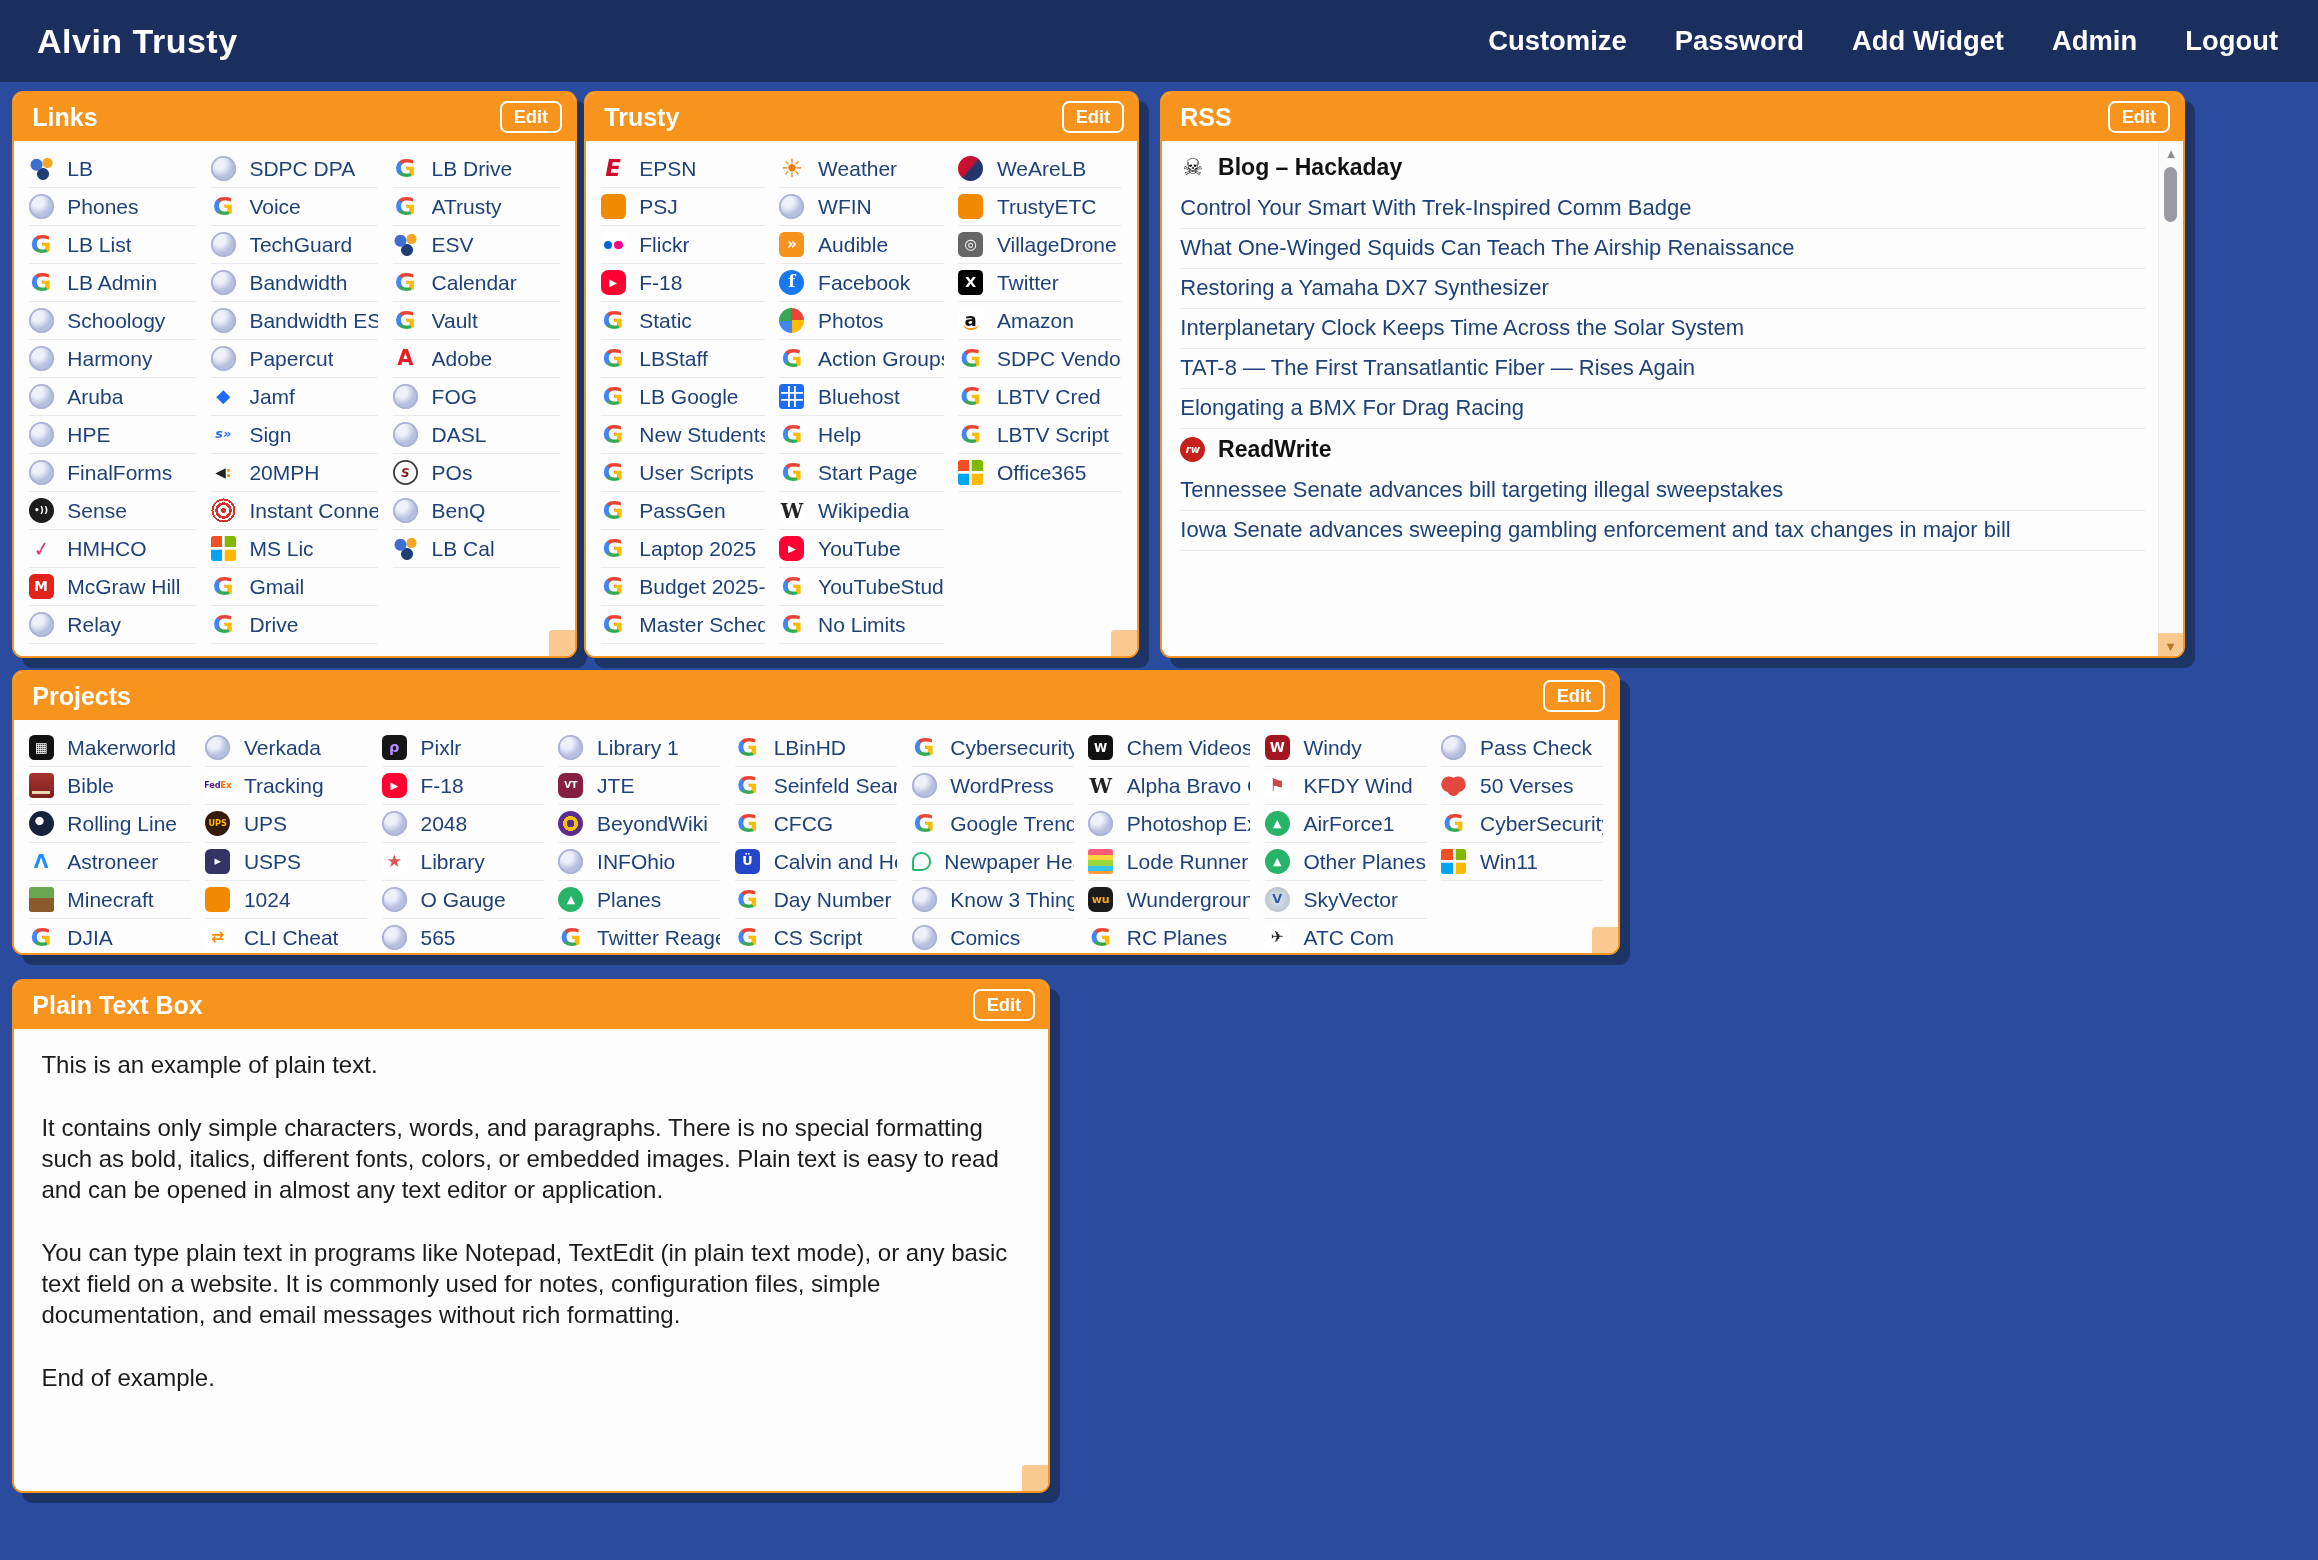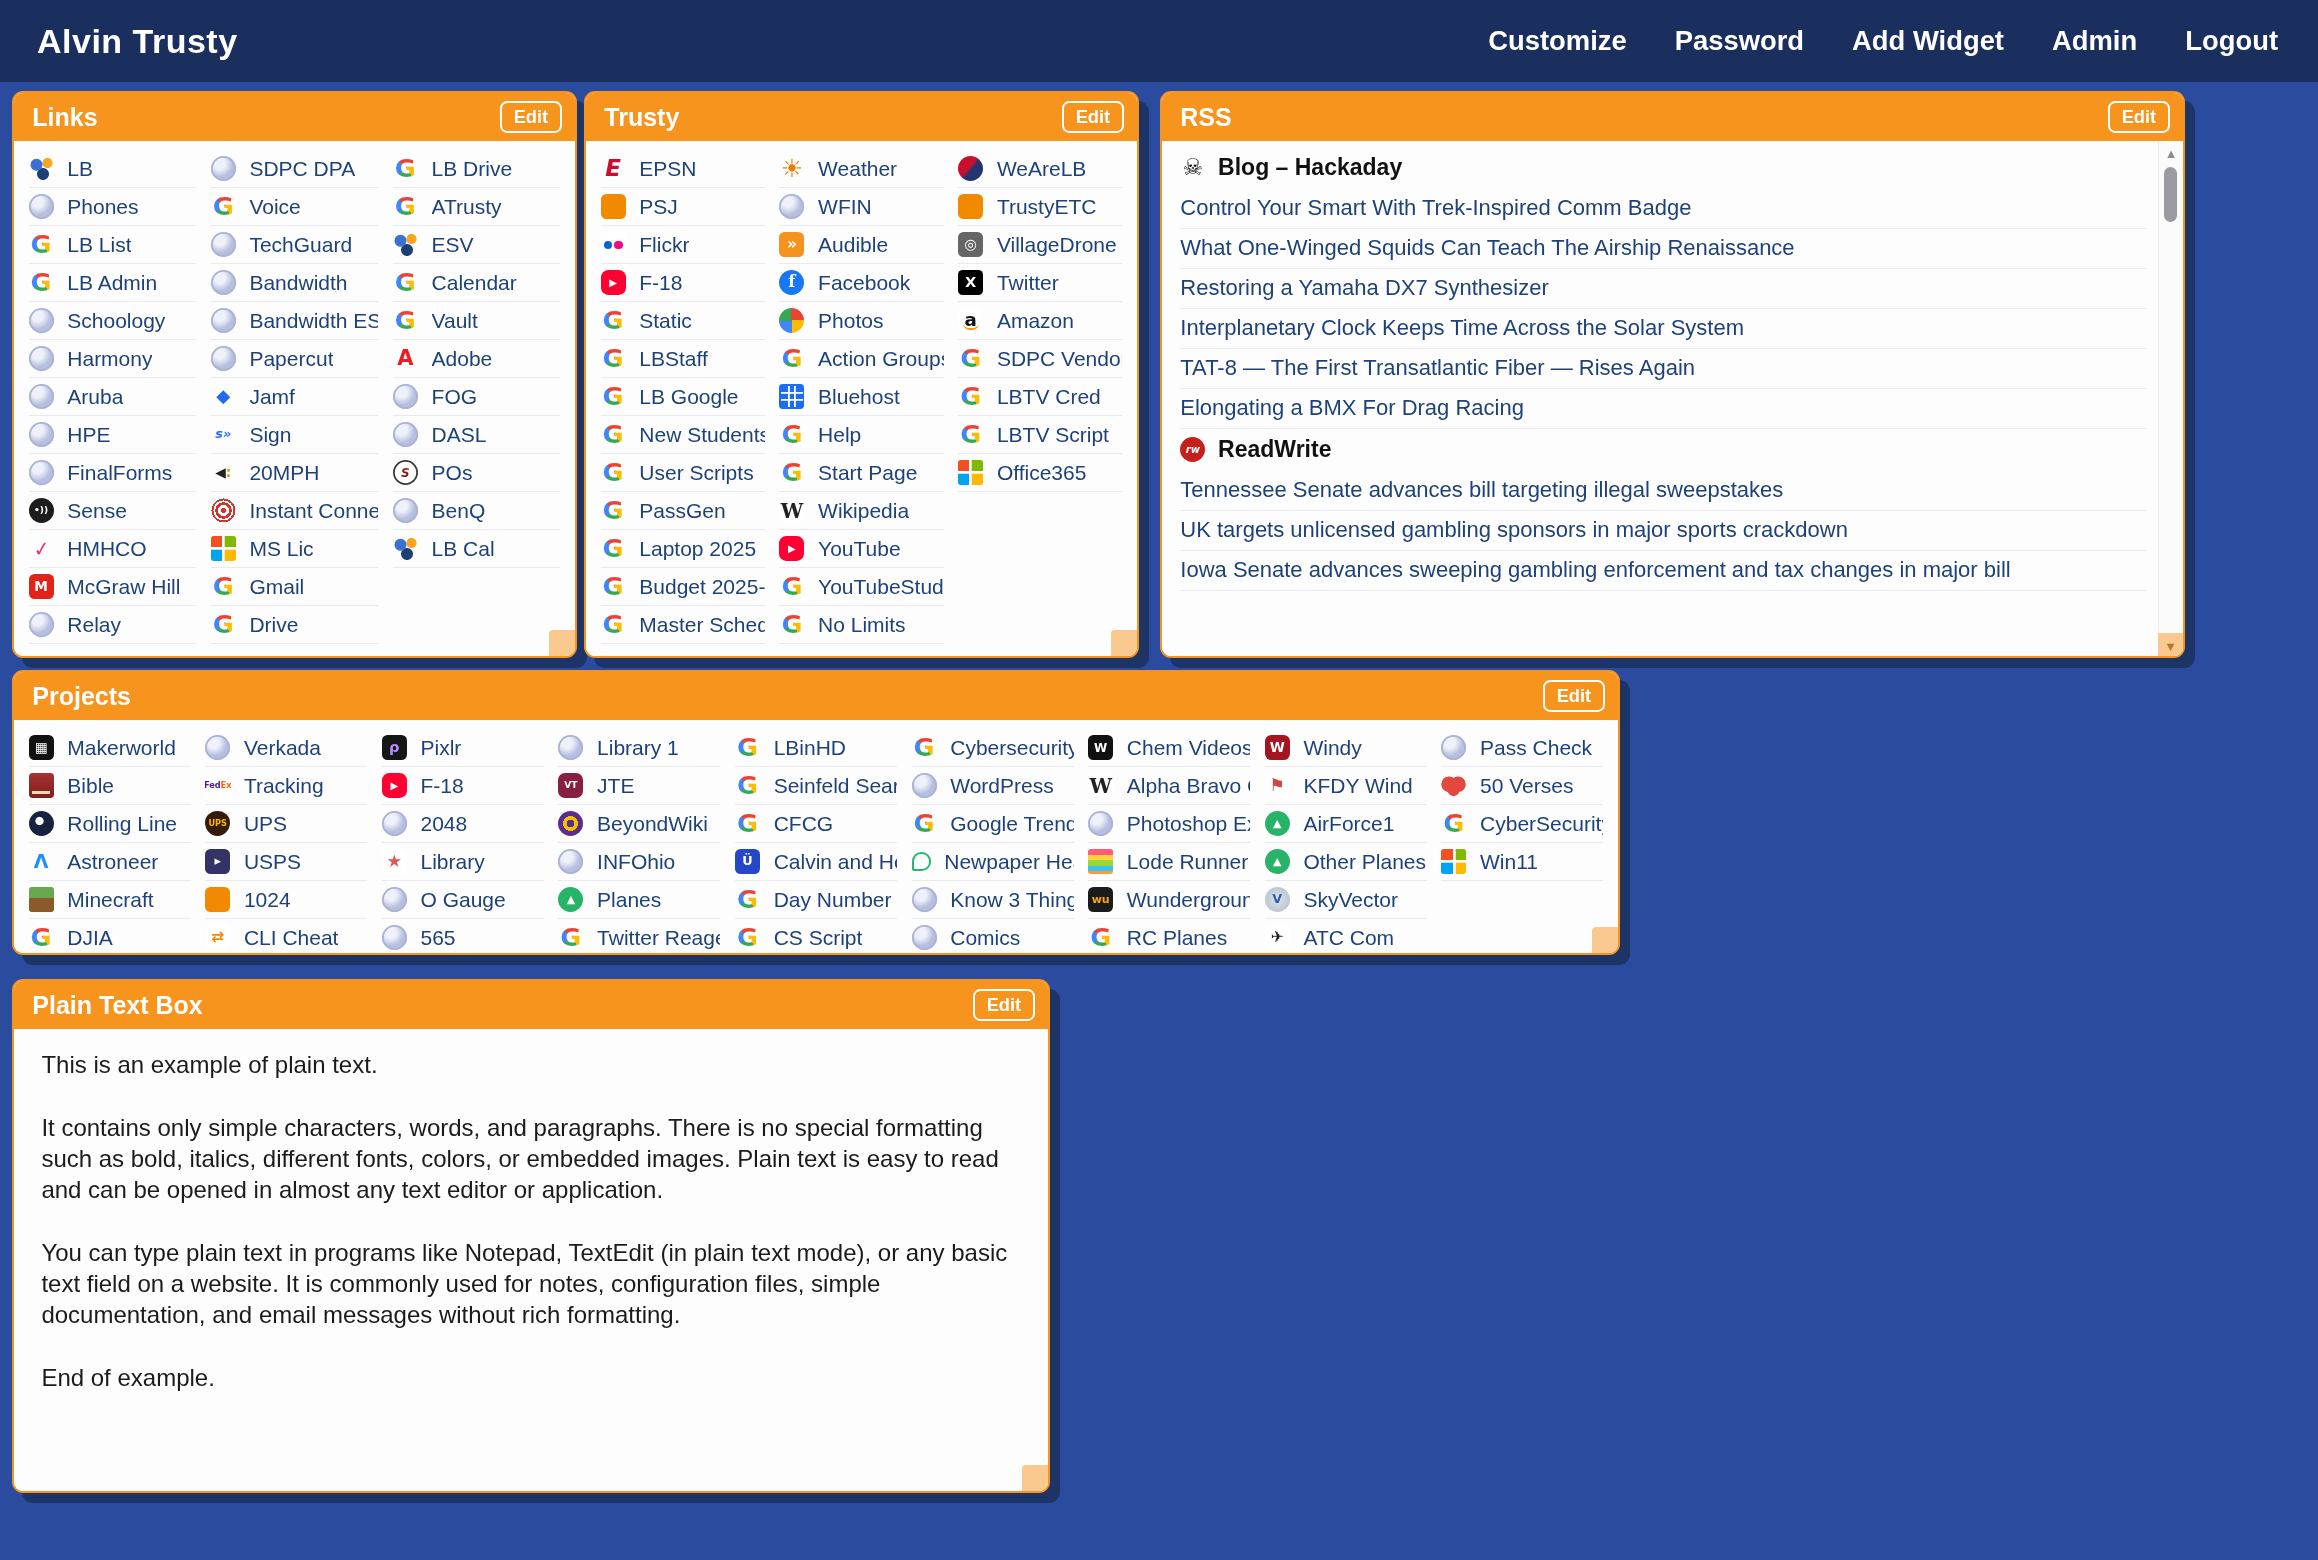--- a/index.html
+++ b/index.html
@@ -131,21 +131,21 @@
   .ic-cli{background:#fff;color:#f08c00;font-size:15.5px;}
   .ic-pixlr{background:#161616;color:#b38cff;font-size:14.6px;}
   .ic-vt{background:#861f41;color:#fff;font-size:9.1px;border-radius:7px;}
   .ic-beyondwiki{border-radius:50%;background:radial-gradient(circle,#5b2d8e 0 3.7px,#f2c200 3.7px 7.3px,#5b2d8e 7.3px);}
   .ic-green-peak{border-radius:50%;background:#27b368;color:#fff;font-size:11px;}
   .ic-rocket{color:#e05656;font-size:17.4px;background:#fff;}
   .ic-calvin{background:#2447c9;color:#fff;font-size:12.8px;}
   .ic-bubble{background:#fff;border:2.7px solid #21ba70;border-radius:9.1px 9.1px 9.1px 1.8px;width:19px;height:19px;flex-basis:19px;}
   .ic-chem{background:#111;color:#fff;font-size:12px;}
   .ic-stripes{background:linear-gradient(180deg,#ff5a7a 0 22%,#ffd23e 22% 44%,#9bd73c 44% 66%,#35c3f0 66% 88%,#ff9a3e 88%);border-radius:2.7px;}
-  .ic-wu{background:#1b1b1b;color:#f5a623;font-size:11px;}
+  .ic-wu{background:#1b1b1b;color:#f5a623;font-size:11px;border-radius:7px;}
   .ic-windy{background:#a31621;color:#fff;font-size:13.7px;border-radius:6.4px;}
   .ic-windsock{color:#d04545;font-size:17.4px;background:#fff;}
   .ic-skyvector{border-radius:50%;background:radial-gradient(#dfe5ec,#aeb9c6);color:#2a5db0;font-size:12.8px;}
   .ic-antenna{color:#222;font-size:15.5px;background:#fff;}
   .ic-brain{border-radius:50%;background:
       radial-gradient(circle at 32% 45%,#e2483d 0 7.3px,transparent 8.2px),
       radial-gradient(circle at 68% 45%,#e2483d 0 7.3px,transparent 8.2px),
       radial-gradient(circle at 50% 68%,#e2483d 0 5.5px,transparent 6.4px);}
 </style>
 </head>
@@ -504,21 +504,20 @@
         <div class="rss-row">What One-Winged Squids Can Teach The Airship Renaissance</div>
         <div class="rss-row">Restoring a Yamaha DX7 Synthesizer</div>
         <div class="rss-row">Interplanetary Clock Keeps Time Across the Solar System</div>
         <div class="rss-row">TAT-8 — The First Transatlantic Fiber — Rises Again</div>
         <div class="rss-row">Elongating a BMX For Drag Racing</div>
         <div class="feed-head">
           <span class="ic ic-readwrite">rw</span>
           <span>ReadWrite</span>
         </div>
         <div class="rss-row">Tennessee Senate advances bill targeting illegal sweepstakes</div>
-        <div class="rss-row">UK targets unlicensed gambling sponsors in major sports crackdown</div>
         <div class="rss-row">Iowa Senate advances sweeping gambling enforcement and tax changes in major bill</div>
       </div>
     <div class="rss-scroll">
       <div class="rss-up">▲</div>
       <div class="rss-thumb"></div>
       <div class="rss-corner">▼</div>
     </div>
   </div>
 </section>
 

